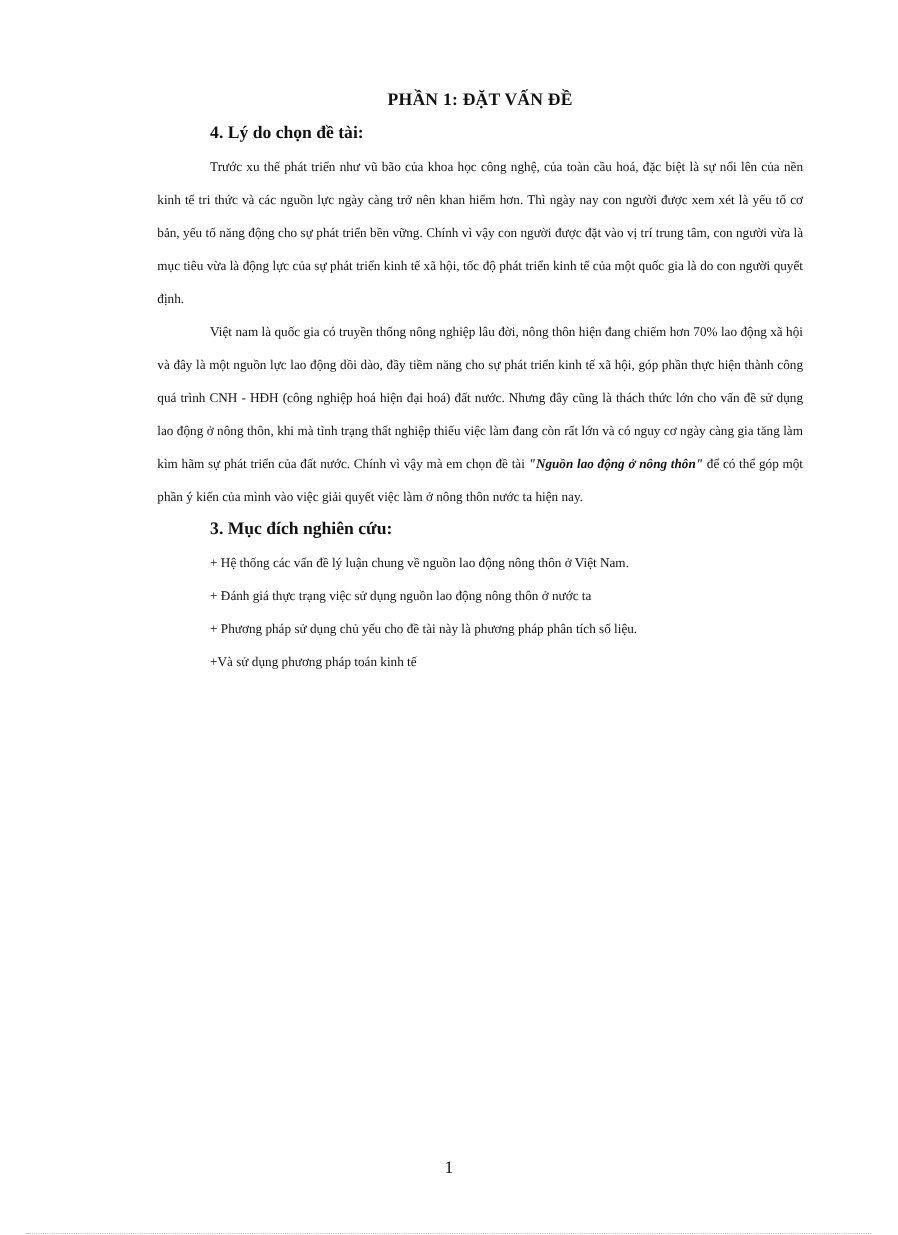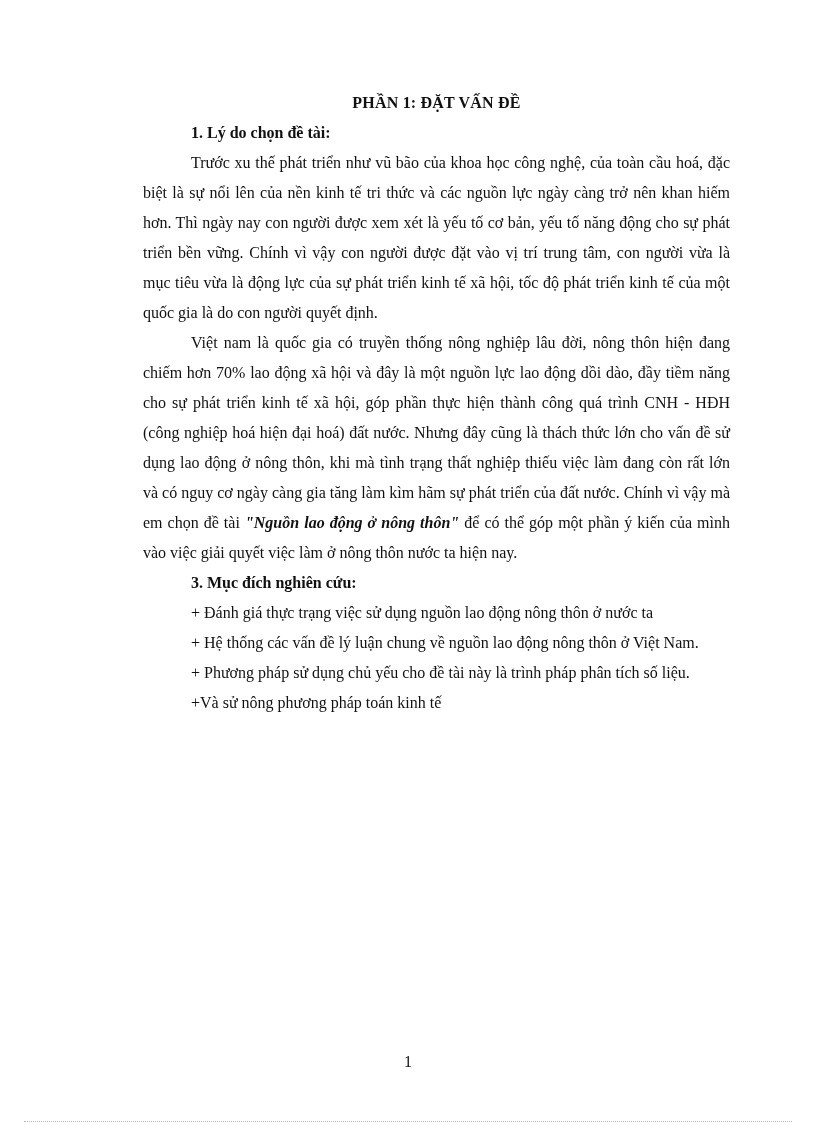--- a/index.html
+++ b/index.html
@@ -1,40 +1,40 @@
 <!DOCTYPE html>
 <html><head>
 <meta charset="utf-8">
 <style>
   html, body { margin: 0; padding: 0; background: #ffffff; }
   body { width: 816px; height: 1123px; position: relative; overflow: hidden;
          font-family: "Liberation Serif", "DejaVu Serif", serif; color: #111; }
-  .page { position: absolute; left: 143px; top: 88px; width: 587px; }
+  .page { position: absolute; left: 143px; top: 76px; width: 587px; }
   .title { text-align: center; font-size: 16px; font-weight: bold; line-height: 30px; height: 30px; letter-spacing: 0.2px; }
   .h { font-size: 16px; font-weight: bold; line-height: 30px; text-indent: 48px; }
-  .p { font-size: 16px; line-height: 30px; text-align: justify; text-indent: 48px; margin: 0; }
+  .p { font-size: 12px; line-height: 30px; text-align: justify; text-indent: 48px; margin: 0; }
   .bi { font-weight: bold; font-style: italic; }
   .gap2 { height: 24px; }
   .pagenum { position: absolute; top: 1053px; left: 0; width: 816px; text-align: center; font-size: 16px; }
   .footer-line { position: absolute; left: 24px; right: 24px; top: 1121px; border-top: 1px dotted #bbb; }
 </style>
 </head>
 <body>
 
 <div class="page">
   <div class="title">PHẦN 1: ĐẶT VẤN ĐỀ</div>
 
-  <div class="h">1. Lý do chọn đề tài:</div>
+  <div class="h">4. Lý do chọn đề tài:</div>
   <p class="p">Trước xu thế phát triển như vũ bão của khoa học công nghệ, của toàn cầu hoá, đặc biệt là sự nổi lên của nền kinh tế tri thức và các nguồn lực ngày càng trở nên khan hiếm hơn. Thì ngày nay con người được xem xét là yếu tố cơ bản, yếu tố năng động cho sự phát triển bền vững. Chính vì vậy con người được đặt vào vị trí trung tâm, con người vừa là mục tiêu vừa là động lực của sự phát triển kinh tế xã hội, tốc độ phát triển kinh tế của một quốc gia là do con người quyết định.</p>
   <p class="p"><span>Việt nam là quốc gia có truyền thống nông nghiệp lâu đời, nông thôn hiện đang chiếm hơn 70% lao động xã hội và đây là một nguồn lực lao động dồi dào, đầy tiềm năng cho sự phát triển kinh tế xã hội, góp phần thực hiện thành công quá trình CNH - HĐH (công nghiệp hoá hiện đại hoá) đất nước. Nhưng đây cũng là thách thức lớn cho vấn đề sử dụng lao động ở nông thôn, khi mà tình trạng thất nghiệp thiếu việc làm đang còn rất lớn và có nguy cơ ngày càng gia tăng làm kìm hãm sự phát triển của đất nước. Chính vì vậy mà em chọn đề tài </span><span class="bi">"Nguồn lao động ở nông thôn"</span><span> để có thể góp một phần ý kiến của mình vào việc giải quyết việc làm ở nông thôn nước ta hiện nay.</span></p>
 
   <div class="h">3. Mục đích nghiên cứu:</div>
+  <p class="p">+ Hệ thống các vấn đề lý luận chung về nguồn lao động nông thôn ở Việt Nam.</p>
   <p class="p">+ Đánh giá thực trạng việc sử dụng nguồn lao động nông thôn ở nước ta</p>
-  <p class="p">+ Hệ thống các vấn đề lý luận chung về nguồn lao động nông thôn ở Việt Nam.</p>
 
-  <p class="p">+ Phương pháp sử dụng chủ yếu cho đề tài này là trình pháp phân tích số liệu.</p>
-  <p class="p">+Và sử nông phương pháp toán kinh tế</p>
+  <p class="p">+ Phương pháp sử dụng chủ yếu cho đề tài này là phương pháp phân tích số liệu.</p>
+  <p class="p">+Và sử dụng phương pháp toán kinh tế</p>
 
   <div class="gap2"></div>
 </div>
 
 <div class="pagenum">1</div>
 <div class="footer-line"></div>
 
 </body></html>

